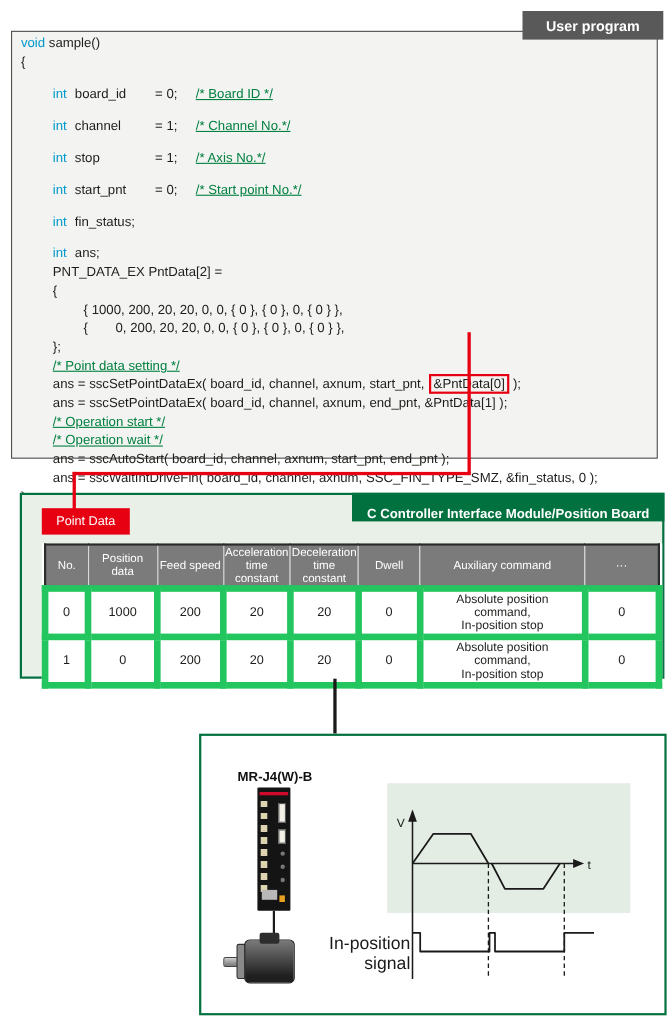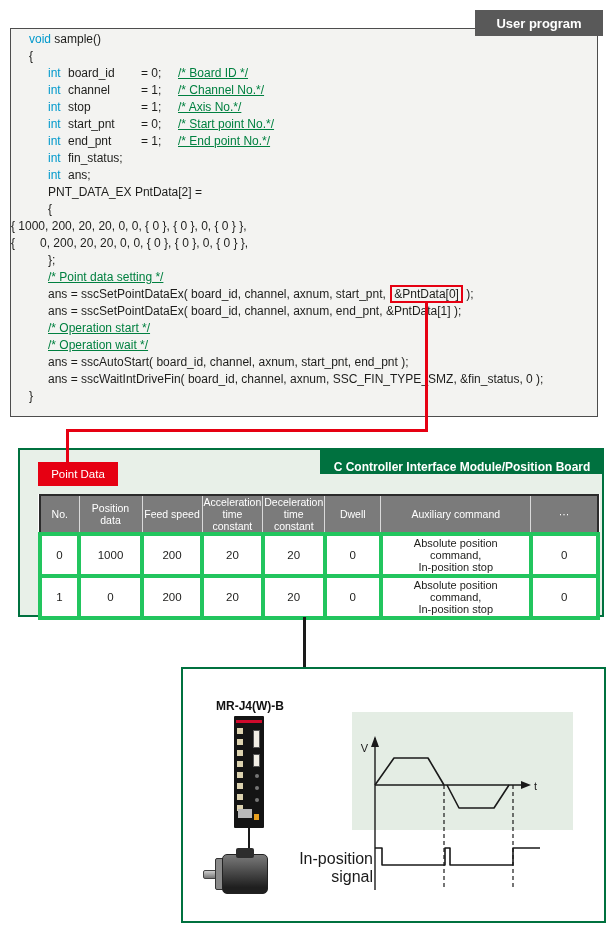--- a/index.html
+++ b/index.html
@@ -7,23 +7,23 @@
         font-family:"Liberation Sans",sans-serif;color:#1d1d1b;}
 
   
   .code-box{position:absolute;left:10px;top:28px;width:588px;height:389px;
     background:#f3f3f1;border:1.5px solid #4d4d4d;box-sizing:border-box;
     font-size:12px;line-height:17px;padding-top:2px;}
   .tab-gray{position:absolute;left:475px;top:10px;width:128px;height:26px;
     background:var(--tab-gray,#595959);color:#fff;font-weight:bold;font-size:13px;
     display:flex;align-items:center;justify-content:center;z-index:5;}
   .cl{white-space:pre;}
-  .ind0{padding-left:18px}.ind1{padding-left:37px}.ind2{}
+  .ind0{padding-left:8px}.ind1{padding-left:37px}.ind2{padding-left:65px}
   .k-kw{color:var(--keyword-blue,#0099cc);}
-  .k-kwc{color:var(--keyword-blue,#0099cc);display:inline-block;width:20px;}
+  .k-kwc{color:var(--keyword-blue,#0099cc);display:inline-block;width:20px;margin-top:12px;}
   .k-nc{display:inline-block;width:73px;}
   .k-vc{display:inline-block;width:37px;}
   .k-cm{color:var(--comment-green,#008040);text-decoration:underline;}
   .k-sp{display:inline-block;width:25px;}
   .k-p{}
   .k-box{border:2px solid var(--accent-red,#e60012);padding:0 2px;margin-left:1px;}
 
   
   .redline{position:absolute;background:var(--accent-red,#e60012);z-index:4;}
   #ref-v1{left:432px;top:300px;width:3px;height:130px;}
@@ -39,21 +39,21 @@
     display:flex;align-items:flex-end;justify-content:center;white-space:nowrap;z-index:5;}
   .point-data{position:absolute;left:38px;top:462px;width:80px;height:24px;
     background:var(--accent-red,#e60012);color:#fff;font-size:11.5px;
     display:flex;align-items:center;justify-content:center;z-index:5;}
   .pd-table{position:absolute;left:38px;top:494px;border-collapse:collapse;
     border:2px solid #2b2b2b;background:#fff;}
   .pd-table th{background:var(--header-gray,#7b7b7b);color:#fff;font-weight:normal;
     font-size:10.5px;line-height:12px;height:31px;border-left:1px solid #d9d9d9;
     border-right:1px solid #d9d9d9;border-bottom:1px solid #2b2b2b;
     text-align:center;white-space:pre-line;padding:0 1px;}
-  .pd-table td{border:4px solid #22c55e;font-size:11.5px;height:38px;
+  .pd-table td{border:6px solid #22c55e;font-size:11.5px;height:38px;
     text-align:center;white-space:pre-line;background:#fff;padding:0 2px;}
   .pd-table td.aux{font-size:11px;line-height:12px;}
 
   
   #mid-bottom-line{position:absolute;left:303px;top:617px;width:3px;height:50px;background:#1a1a1a;}
 
   
   .bottom-box{position:absolute;left:181px;top:667px;width:425px;height:256px;
     background:#fff;border:2px solid var(--brand-green,#00713f);box-sizing:border-box;}
   .amp-label{position:absolute;left:205px;top:699px;width:90px;text-align:center;
@@ -93,21 +93,20 @@
   <div class="tab-gray">
     <span>User program</span>
   </div>
   <div class="code-box">
       <div class="cl ind0"><span class="k-kw">void</span><span class="k-p"> sample()</span></div>
       <div class="cl ind0"><span class="k-p">{</span></div>
       <div class="cl ind1"><span class="k-kwc">int</span><span class="k-nc">board_id</span><span class="k-vc">= 0;</span><span class="k-cm">/* Board ID */</span></div>
       <div class="cl ind1"><span class="k-kwc">int</span><span class="k-nc">channel</span><span class="k-vc">= 1;</span><span class="k-cm">/* Channel No.*/</span></div>
       <div class="cl ind1"><span class="k-kwc">int</span><span class="k-nc">stop</span><span class="k-vc">= 1;</span><span class="k-cm">/* Axis No.*/</span></div>
       <div class="cl ind1"><span class="k-kwc">int</span><span class="k-nc">start_pnt</span><span class="k-vc">= 0;</span><span class="k-cm">/* Start point No.*/</span></div>
-      <div class="cl ind1"><span class="k-kwc">int</span><span class="k-nc">end_pnt</span><span class="k-vc">= 1;</span><span class="k-cm">/* End point No.*/</span></div>
       <div class="cl ind1"><span class="k-kwc">int</span><span class="k-p">fin_status;</span></div>
       <div class="cl ind1"><span class="k-kwc">int</span><span class="k-p">ans;</span></div>
       <div class="cl ind1"><span class="k-p">PNT_DATA_EX PntData[2] =</span></div>
       <div class="cl ind1"><span class="k-p">{</span></div>
       <div class="cl ind2"><span class="k-p">{ 1000, 200, 20, 20, 0, 0, { 0 }, { 0 }, 0, { 0 } },</span></div>
       <div class="cl ind2"><span class="k-p">{</span><span class="k-sp"></span><span class="k-p">0, 200, 20, 20, 0, 0, { 0 }, { 0 }, 0, { 0 } },</span></div>
       <div class="cl ind1"><span class="k-p">};</span></div>
       <div class="cl ind1"><span class="k-cm">/* Point data setting */</span></div>
       <div class="cl ind1"><span class="k-p">ans = sscSetPointDataEx( board_id, channel, axnum, start_pnt, </span><span class="k-box">&amp;PntData[0]</span><span class="k-p"> );</span></div>
       <div class="cl ind1"><span class="k-p">ans = sscSetPointDataEx( board_id, channel, axnum, end_pnt, &amp;PntData[1] );</span></div>

